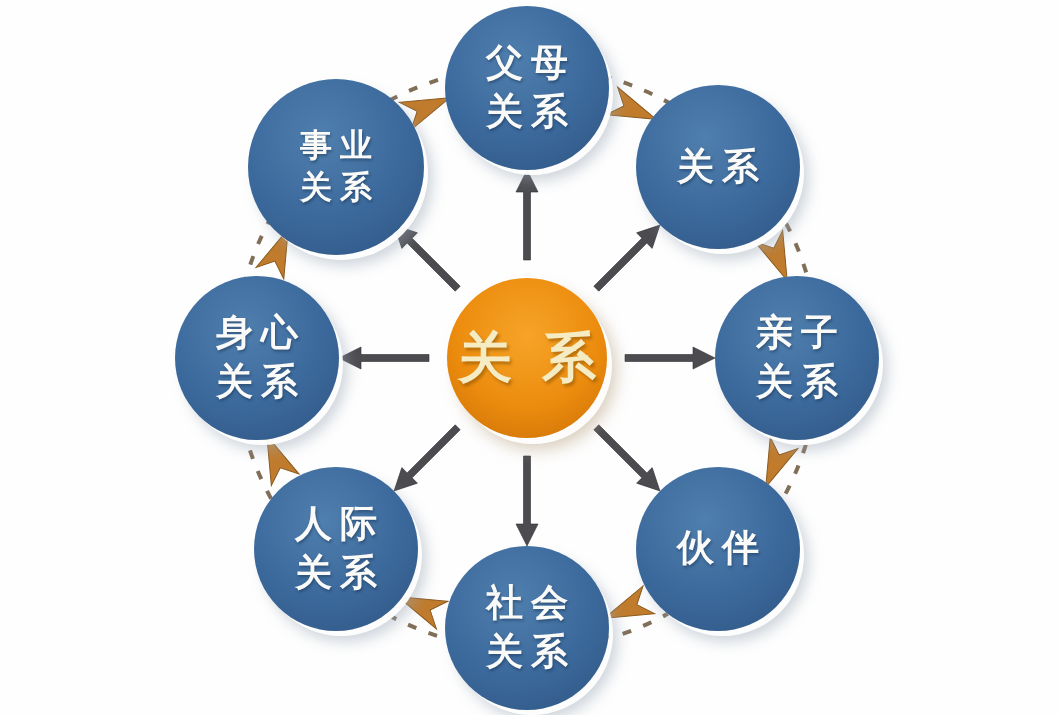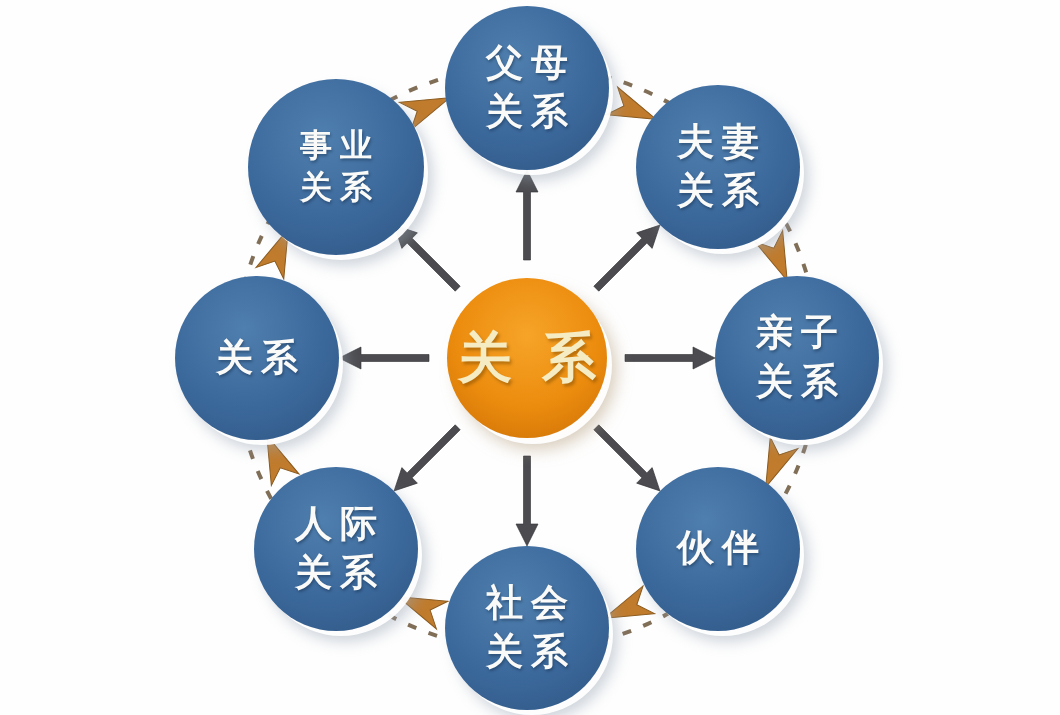--- a/index.html
+++ b/index.html
@@ -103,39 +103,39 @@
   <div id="center-node" class="center-node">
     <span class="center-label">关系</span>
   </div>
 
   <div id="nodes-root">
       <div class="node" style="left: 445px; top: 6px; width: 164px; height: 164px;">
         <div class="line">父母</div>
         <div class="line">关系</div>
       </div>
       <div class="node" style="left: 635.919px; top: 85.0812px; width: 164px; height: 164px;">
-        <div class="line">夫妻</div>
         <div class="line">关系</div>
       </div>
       <div class="node" style="left: 715px; top: 276px; width: 164px; height: 164px;">
         <div class="line">亲子</div>
         <div class="line">关系</div>
       </div>
       <div class="node" style="left: 635.919px; top: 466.919px; width: 164px; height: 164px;">
         <div class="line">伙伴</div>
       </div>
       <div class="node" style="left: 445px; top: 546px; width: 164px; height: 164px;">
         <div class="line">社会</div>
         <div class="line">关系</div>
       </div>
       <div class="node" style="left: 254.081px; top: 466.919px; width: 164px; height: 164px;">
         <div class="line">人际</div>
         <div class="line">关系</div>
       </div>
       <div class="node" style="left: 175px; top: 276px; width: 164px; height: 164px;">
+        <div class="line">身心</div>
         <div class="line">关系</div>
       </div>
       <div class="node large" style="left: 248.081px; top: 79.0812px; width: 176px; height: 176px;">
         <div class="line">事业</div>
         <div class="line">关系</div>
       </div>
     </div>
 </div>
 
 </body></html>

